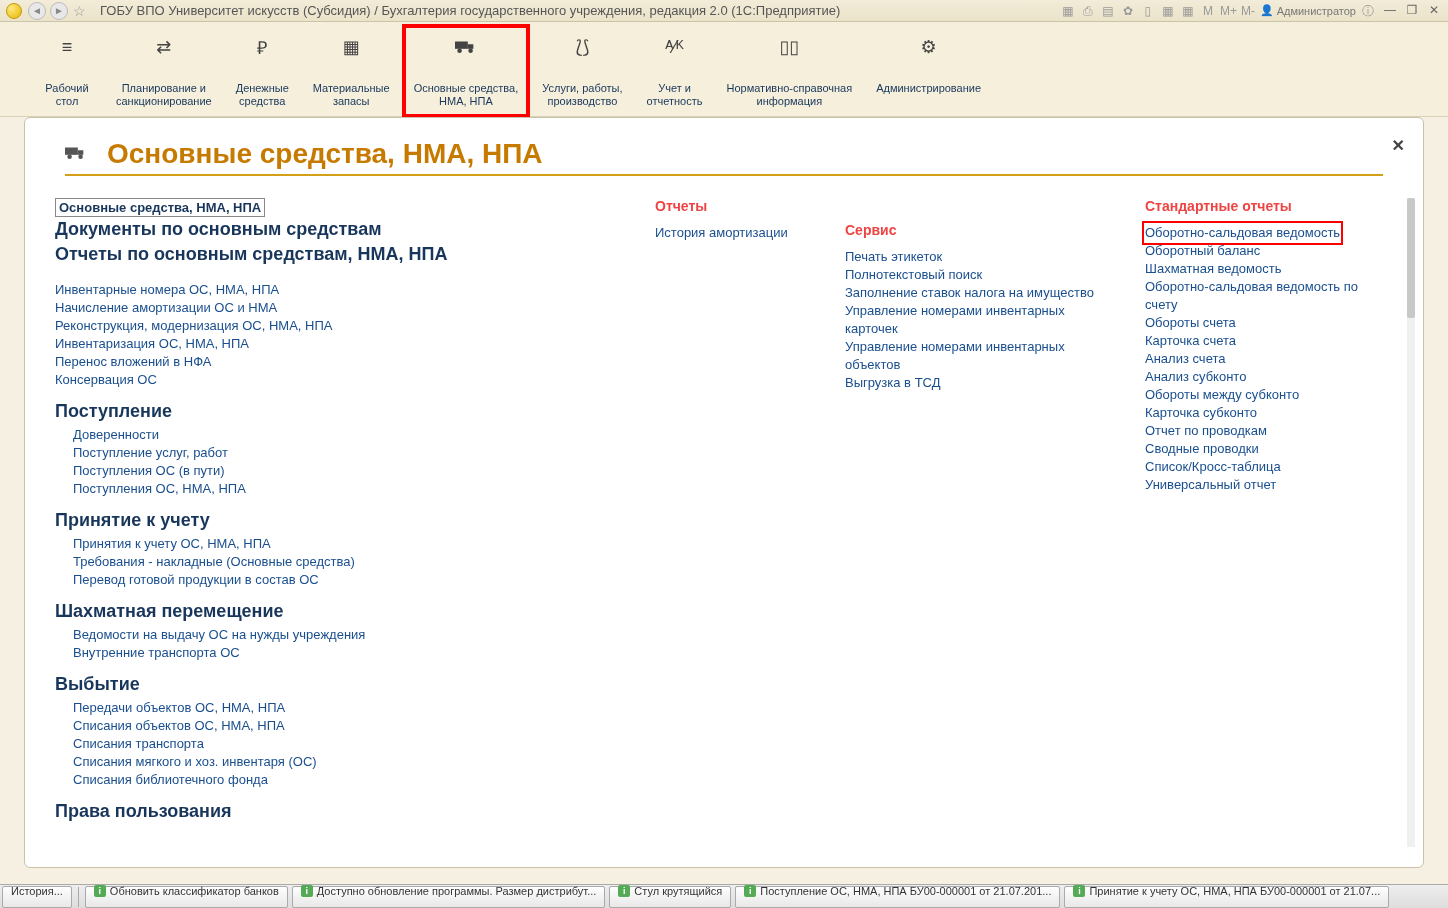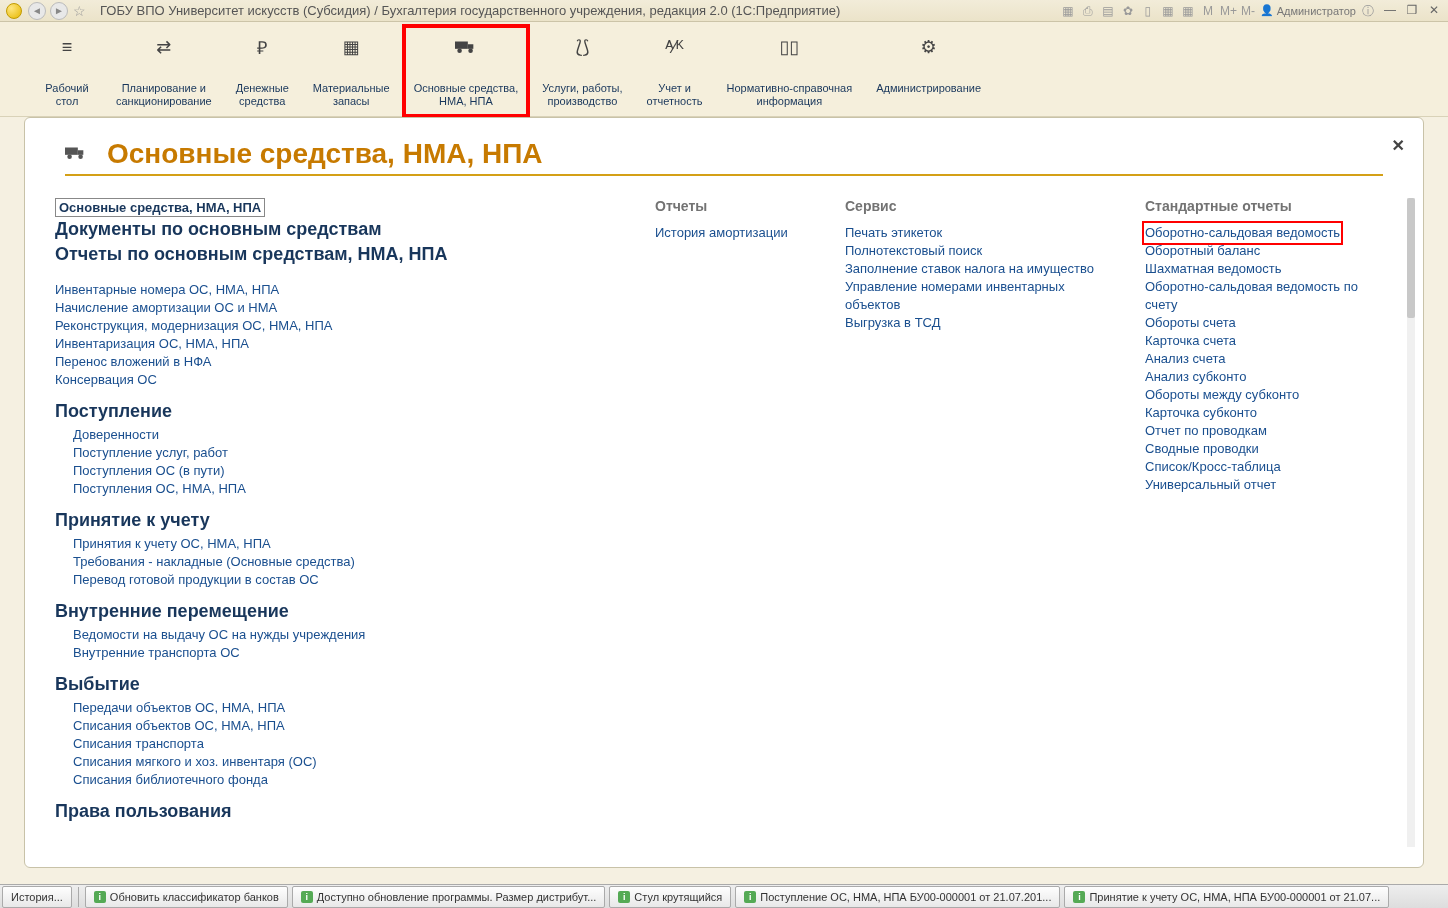--- a/index.html
+++ b/index.html
@@ -29,32 +29,32 @@
 .panel-close { position:absolute; top:18px; right:18px; font-size:16px; color:#444; cursor:pointer; font-weight:bold;}
 
 .scroll-area { position:absolute; top:80px; left:30px; right:30px; bottom:20px; overflow:hidden; }
 .scrollbar-ind { position:absolute; right:8px; top:80px; width:8px; bottom:20px; background:#f0f0f0; }
 .scrollbar-thumb { position:absolute; right:8px; top:80px; width:8px; height:120px; background:#c8c8c8; border-radius:2px;}
 
 .cols { display:flex; gap: 40px; }
 .col { }
 .col1 { width: 560px;}
 .col2 { width: 150px;}
-.col3 { width: 260px;}
+.col3 { width: 260px; margin-top: 24px;}
 .col4 { width: 230px;}
 
 .section-title { color: #18365b; font-weight: bold; font-size: 18px; margin-top: 12px; margin-bottom: 4px; }
 .boxed-link { display:inline-block; border:1px solid #888; padding: 1px 3px; color:#18365b; font-weight:bold; font-size:13px;}
 .nav-link { color:#1a4f8f; font-size: 13px; line-height: 18px; cursor:pointer; display:block;}
 .sub-links { margin-left: 18px; }
-.col-header { color:#737373; font-weight:bold; font-size: 14px; margin-bottom:10px;}
+.col-header { color:#ef4444; font-weight:bold; font-size: 14px; margin-bottom:10px;}
 .red-box { outline: 2px solid #ff0000; outline-offset: 1px; display:inline-block;}
 
 .statusbar { position:absolute; bottom:0; left:0; right:0; height:24px; background: linear-gradient(#eee,#ddd); border-top:1px solid #aaa; display:flex; align-items:center; font-size:11px;}
-.statusbar .sbtn { height:20px; padding:10px 8px; border:1px solid #aaa; background:linear-gradient(#fefefe,#e8e8e8); margin:0 2px; display:flex; align-items:center; gap:4px; color:#333; cursor:pointer; border-radius:2px;}
+.statusbar .sbtn { height:20px; padding:10px 8px; border:1px solid #aaa; background:linear-gradient(#fefefe,#e8e8e8); margin:0 2px; display:flex; align-items:flex-end; gap:4px; color:#333; cursor:pointer; border-radius:2px;}
 .statusbar .sep { width:1px; height:20px; background:#aaa; margin:0 4px;}
 .i-green { width:12px; height:12px; background:#5a5; border-radius:2px; display:inline-block; font-size:9px; color:#fff; text-align:center; line-height:12px; font-weight:bold;}
 
 svg.truck { width:22px; height:16px; }
 </style>
 </head>
 <body>
 
 <div class="titlebar">
   <span class="circ c1"></span>
@@ -148,39 +148,40 @@
     <div class="cols">
       <div class="col col1" id="col1"><div class="boxed-link">Основные средства, НМА, НПА</div><div class="section-title" style="margin-top: 2px;">Документы по основным средствам</div><div class="section-title" style="margin-top: 2px;">Отчеты по основным средствам, НМА, НПА</div><div style="height: 12px;"></div><a class="nav-link">Инвентарные номера ОС, НМА, НПА</a><a class="nav-link">Начисление амортизации ОС и НМА</a><a class="nav-link">Реконструкция, модернизация ОС, НМА, НПА</a><a class="nav-link">Инвентаризация ОС, НМА, НПА</a><a class="nav-link">Перенос вложений в НФА</a><a class="nav-link">Консервация ОС</a><div class="section-title">Поступление</div><div class="sub-links">
             <a class="nav-link">Доверенности</a>
             <a class="nav-link">Поступление услуг, работ</a>
             <a class="nav-link">Поступления ОС (в пути)</a>
             <a class="nav-link">Поступления ОС, НМА, НПА</a>
           </div><div class="section-title">Принятие к учету</div><div class="sub-links">
             <a class="nav-link">Принятия к учету ОС, НМА, НПА</a>
             <a class="nav-link">Требования - накладные (Основные средства)</a>
             <a class="nav-link">Перевод готовой продукции в состав ОС</a>
-          </div><div class="section-title">Внутренние перемещение</div><div class="sub-links">
+          </div><div class="section-title">Шахматная перемещение</div><div class="sub-links">
             <a class="nav-link">Ведомости на выдачу ОС на нужды учреждения</a>
             <a class="nav-link">Внутренние транспорта ОС</a>
           </div><div class="section-title">Выбытие</div><div class="sub-links">
             <a class="nav-link">Передачи объектов ОС, НМА, НПА</a>
             <a class="nav-link">Списания объектов ОС, НМА, НПА</a>
             <a class="nav-link">Списания транспорта</a>
             <a class="nav-link">Списания мягкого и хоз. инвентаря (ОС)</a>
             <a class="nav-link">Списания библиотечного фонда</a>
           </div><div class="section-title">Права пользования</div><div class="sub-links"></div></div>
       <div class="col col2" id="col2">
           <div class="col-header">Отчеты</div>
           <a class="nav-link">История амортизации</a>
         </div>
       <div class="col col3" id="col3">
           <div class="col-header">Сервис</div>
           <a class="nav-link">Печать этикеток</a>
           <a class="nav-link">Полнотекстовый поиск</a>
           <a class="nav-link">Заполнение ставок налога на имущество</a>
+          <a class="nav-link">Управление номерами инвентарных карточек</a>
           <a class="nav-link">Управление номерами инвентарных объектов</a>
           <a class="nav-link">Выгрузка в ТСД</a>
         </div>
       <div class="col col4" id="col4"><div class="col-header">Стандартные отчеты</div><span class="red-box"><a class="nav-link">Оборотно-сальдовая ведомость</a></span><br><a class="nav-link">Оборотный баланс</a><a class="nav-link">Шахматная ведомость</a><a class="nav-link">Оборотно-сальдовая ведомость по счету</a><a class="nav-link">Обороты счета</a><a class="nav-link">Карточка счета</a><a class="nav-link">Анализ счета</a><a class="nav-link">Анализ субконто</a><a class="nav-link">Обороты между субконто</a><a class="nav-link">Карточка субконто</a><a class="nav-link">Отчет по проводкам</a><a class="nav-link">Сводные проводки</a><a class="nav-link">Список/Кросс-таблица</a><a class="nav-link">Универсальный отчет</a></div>
     </div>
   </div>
   <div class="scrollbar-ind"></div>
   <div class="scrollbar-thumb"></div>
 </div>
 

